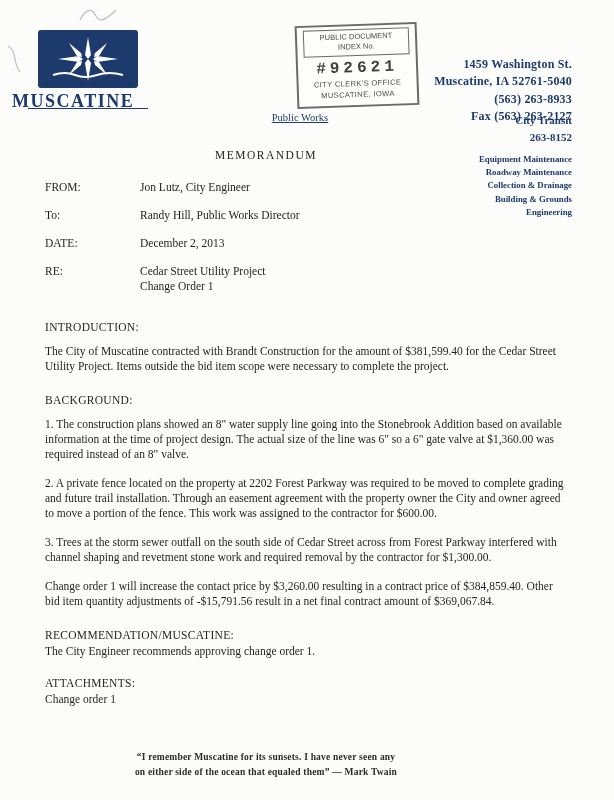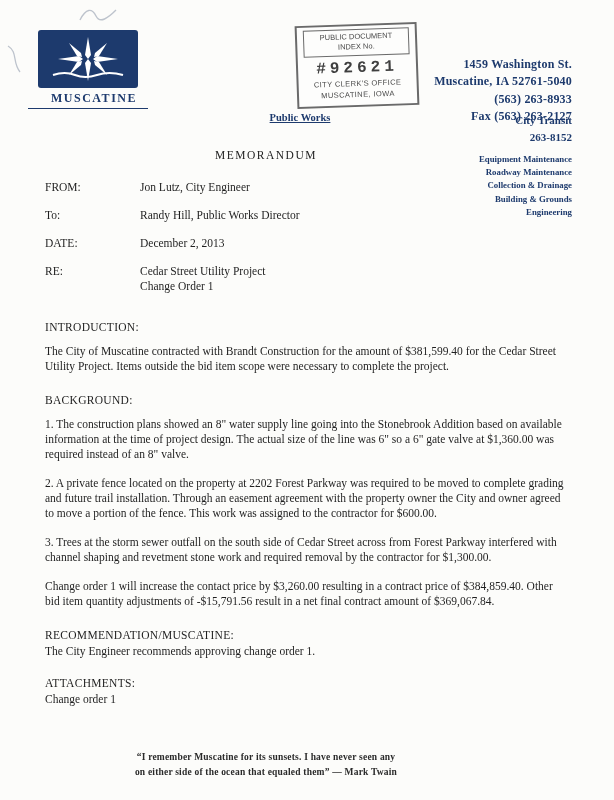--- a/index.html
+++ b/index.html
@@ -8,39 +8,39 @@
     background:#fcfcfa;overflow:hidden;
     font-family:"Liberation Serif", serif;color:#1f1f1f;
   }
   
   .header{position:absolute;inset:0;height:300px;}
   .logo-box{
     position:absolute;left:38px;top:30px;width:100px;height:58px;
     background:#1d3a6d;border-radius:3px;display:flex;align-items:center;justify-content:center;
   }
   .logo-text{
-    position:absolute;left:34px;top:91px;width:120px;text-align:center;
-    color:#1d3a6d;font-weight:bold;font-size:12px;letter-spacing:1.5px;
+    position:absolute;left:12px;top:91px;width:120px;text-align:right;
+    color:#1d3a6d;font-weight:bold;font-size:18px;letter-spacing:1.5px;
   }
   .logo-rule{position:absolute;left:28px;top:108px;width:120px;height:1px;background:#1d3a6d;}
   .stamp{
     position:absolute;left:296px;top:24px;width:118px;
     transform:rotate(-2deg);border:2px solid #6a6a6a;background:rgba(255,255,255,.4);
     color:#4a4a4a;text-align:center;font-family:"Liberation Sans", sans-serif;
   }
   .stamp-head{border:1px solid #6a6a6a;margin:3px 6px 0;padding:2px 0 3px;font-size:7.5px;line-height:1.35;}
   .stamp-number{font-family:"Liberation Mono", monospace;font-size:16px;font-weight:bold;letter-spacing:4px;padding:3px 0 2px;color:#3f3f3f;}
   .stamp-foot{font-size:7.5px;line-height:1.4;padding:0 0 5px;letter-spacing:.4px;}
   .address{
     position:absolute;right:42px;top:56px;text-align:right;
     color:#1d3a6d;font-weight:bold;font-size:12px;line-height:1.45;letter-spacing:.2px;
   }
   .dept{
     position:absolute;left:0;top:112px;width:600px;text-align:center;
-    color:#1d3a6d;font-weight:bold;font-size:10.5px;text-decoration:underline;
+    color:#1d3a6d;font-weight:normal;font-size:10.5px;text-decoration:underline;
   }
   .transit{
     position:absolute;right:42px;top:112px;text-align:right;
     color:#1d3a6d;font-weight:bold;font-size:11px;line-height:1.55;
   }
   .memo-title{
     position:absolute;left:156px;top:149px;width:220px;text-align:center;
     font-size:11.5px;letter-spacing:1.5px;color:#222;
   }
   .services{

